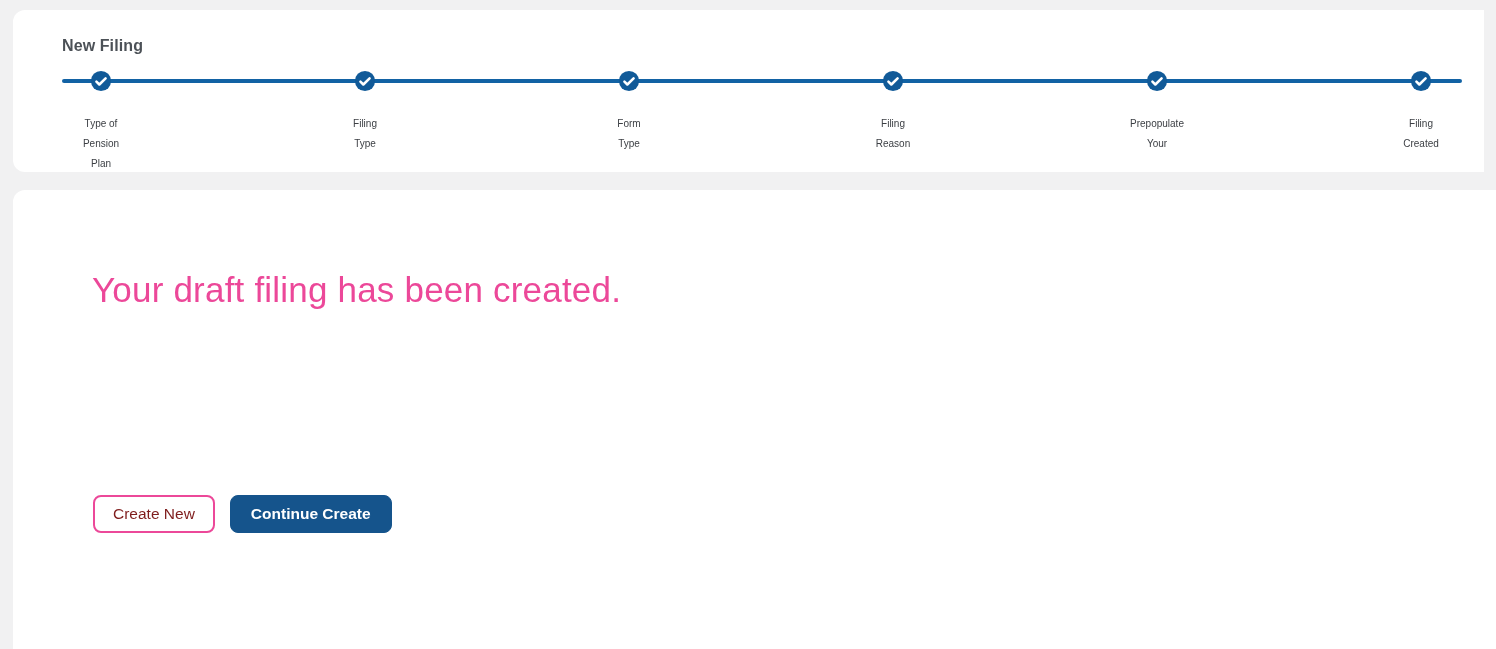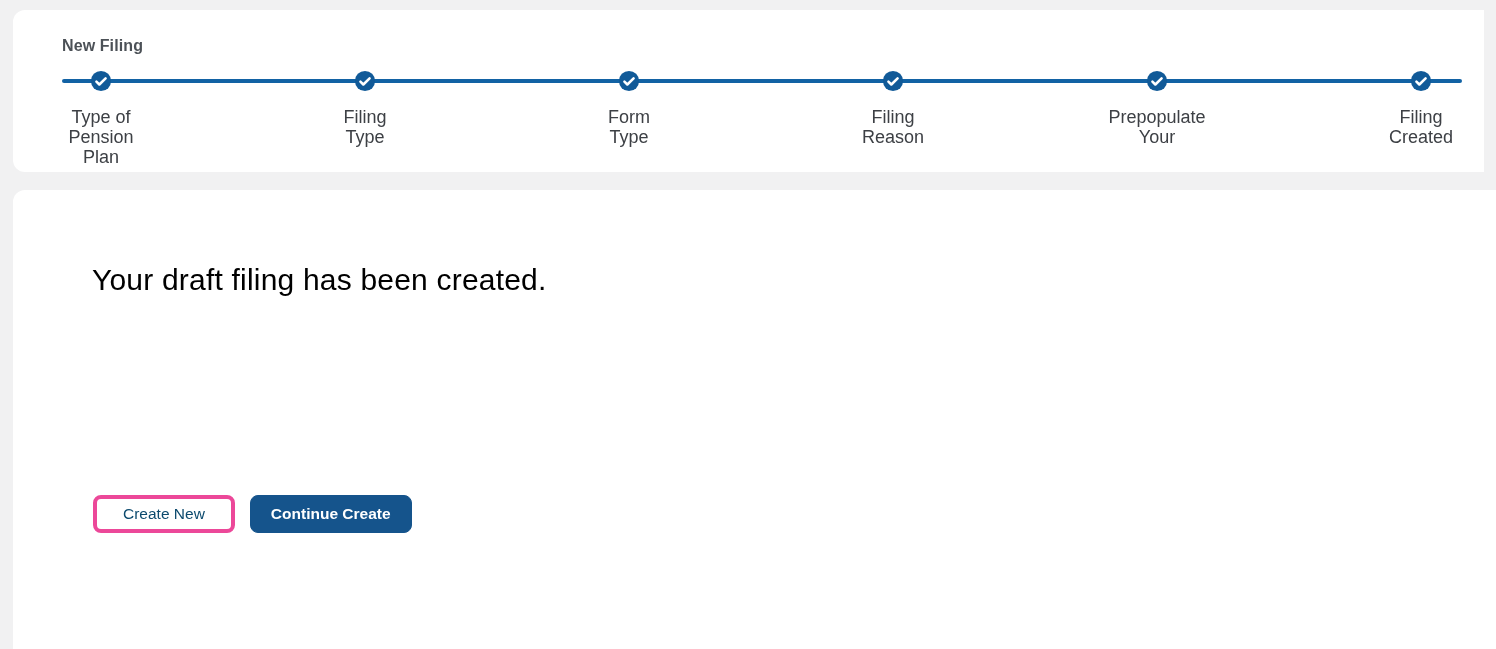--- a/index.html
+++ b/index.html
@@ -46,37 +46,37 @@
   .step-4 { left: 820px; }
   .step-5 { left: 1084px; }
   .step-6 { left: 1348px; }
   .step-circle {
     display: block;
     width: 22px; height: 22px;
     margin: 0 auto;
   }
   .step-label {
     display: block;
-    margin-top: 15px;
-    font-size: 18px;
+    margin-top: 22px;
+    font-size: 10px;
     line-height: 20px;
     color: #3d4045;
     white-space: pre-line;
   }
   
   .main-card {
     left: 13px; top: 190px; right: 0; bottom: 0;
     border-radius: 12px 0 0 0;
   }
   .confirmation-heading {
     position: absolute;
-    left: 79px; top: 73px;
-    font-size: 30px;
+    left: 79px; top: 80px;
+    font-size: 35px;
     font-weight: 400;
-    color: #000000;
+    color: #ec4899;
     letter-spacing: 0.2px;
   }
   .confirmation-description {
     position: absolute;
     left: 95px; top: 174px;
     font-size: 14.5px;
     line-height: 18px;
     color: #3a3a3c;
   }
   .button-row {
@@ -91,24 +91,24 @@
     cursor: pointer;
     border-radius: 8px;
     font-size: 15.5px;
     height: 38px;
     display: inline-flex;
     align-items: center;
     justify-content: center;
   }
   .btn-outline {
     min-width: 113px;
-    padding: 0 26px;
+    padding: 0 18px;
     background: #ffffff;
-    border: 4px solid #ec4899;
-    color: #0c4a6e;
+    border: 2px solid #ec4899;
+    color: #7f1d1d;
     font-weight: 400;
   }
   .btn-filled {
     min-width: 139px;
     padding: 0 20px;
     background: #15548c;
     border: 1px solid #15548c;
     color: #ffffff;
     font-weight: 700;
   }

